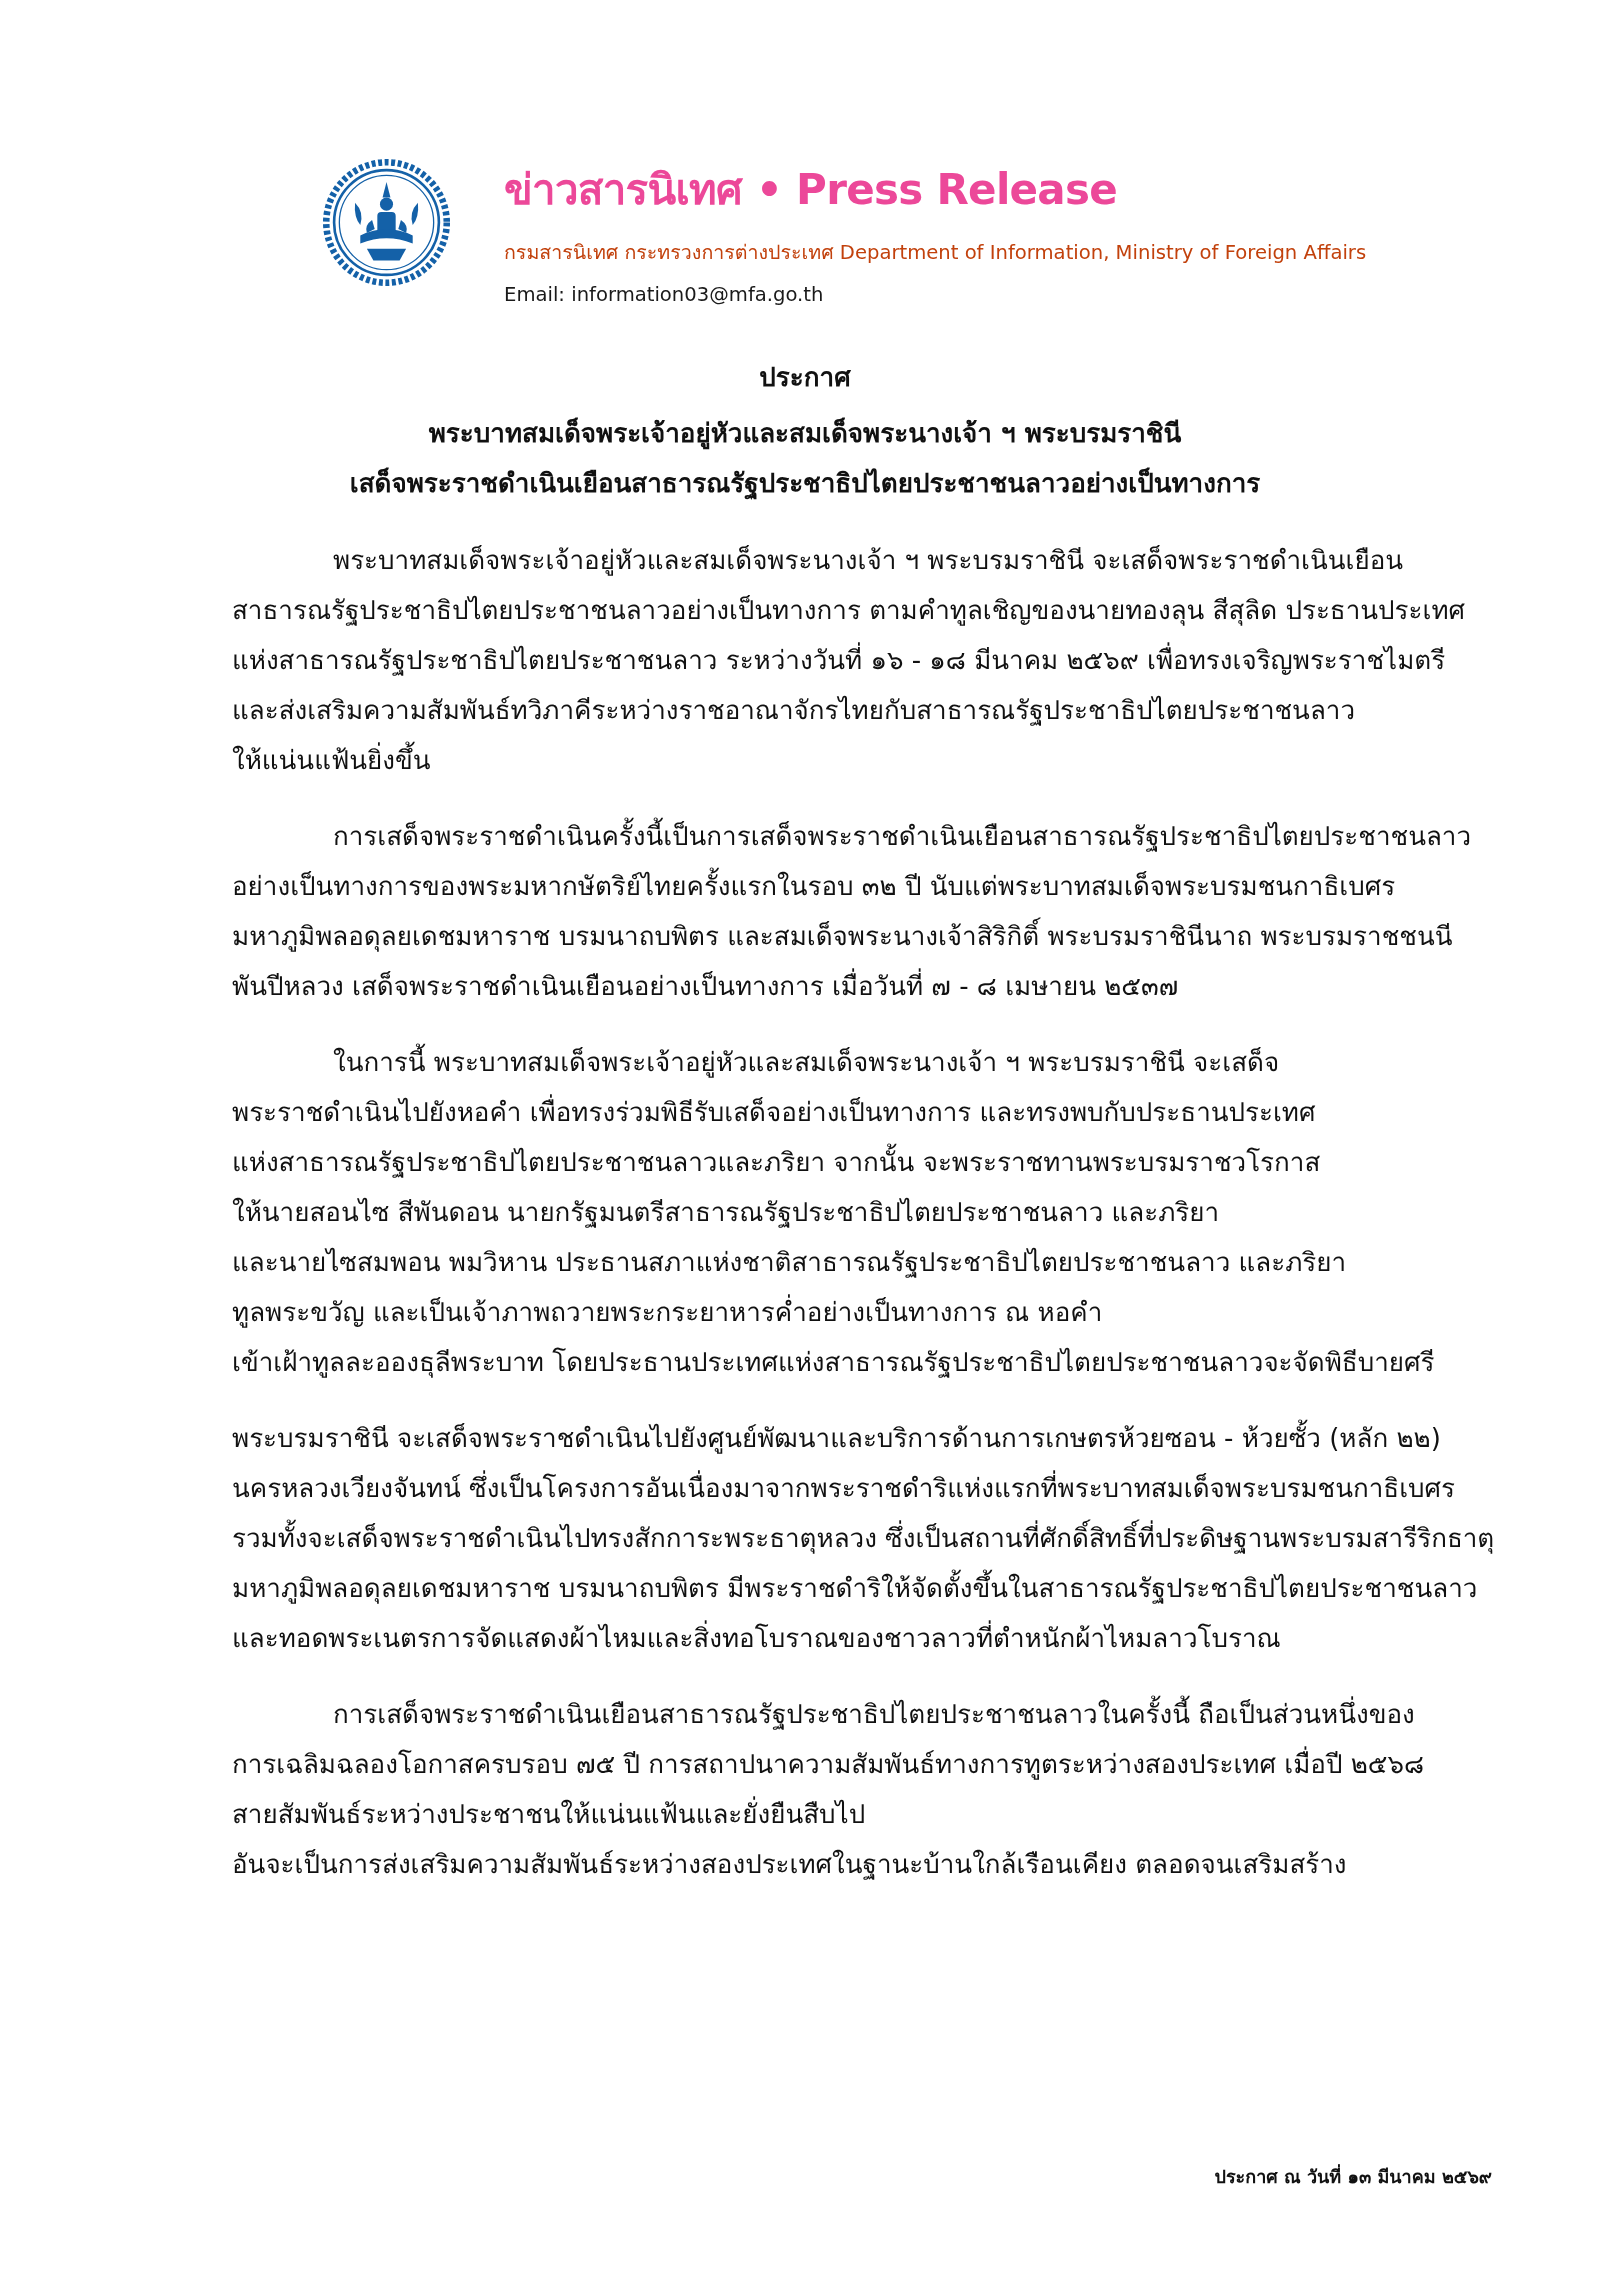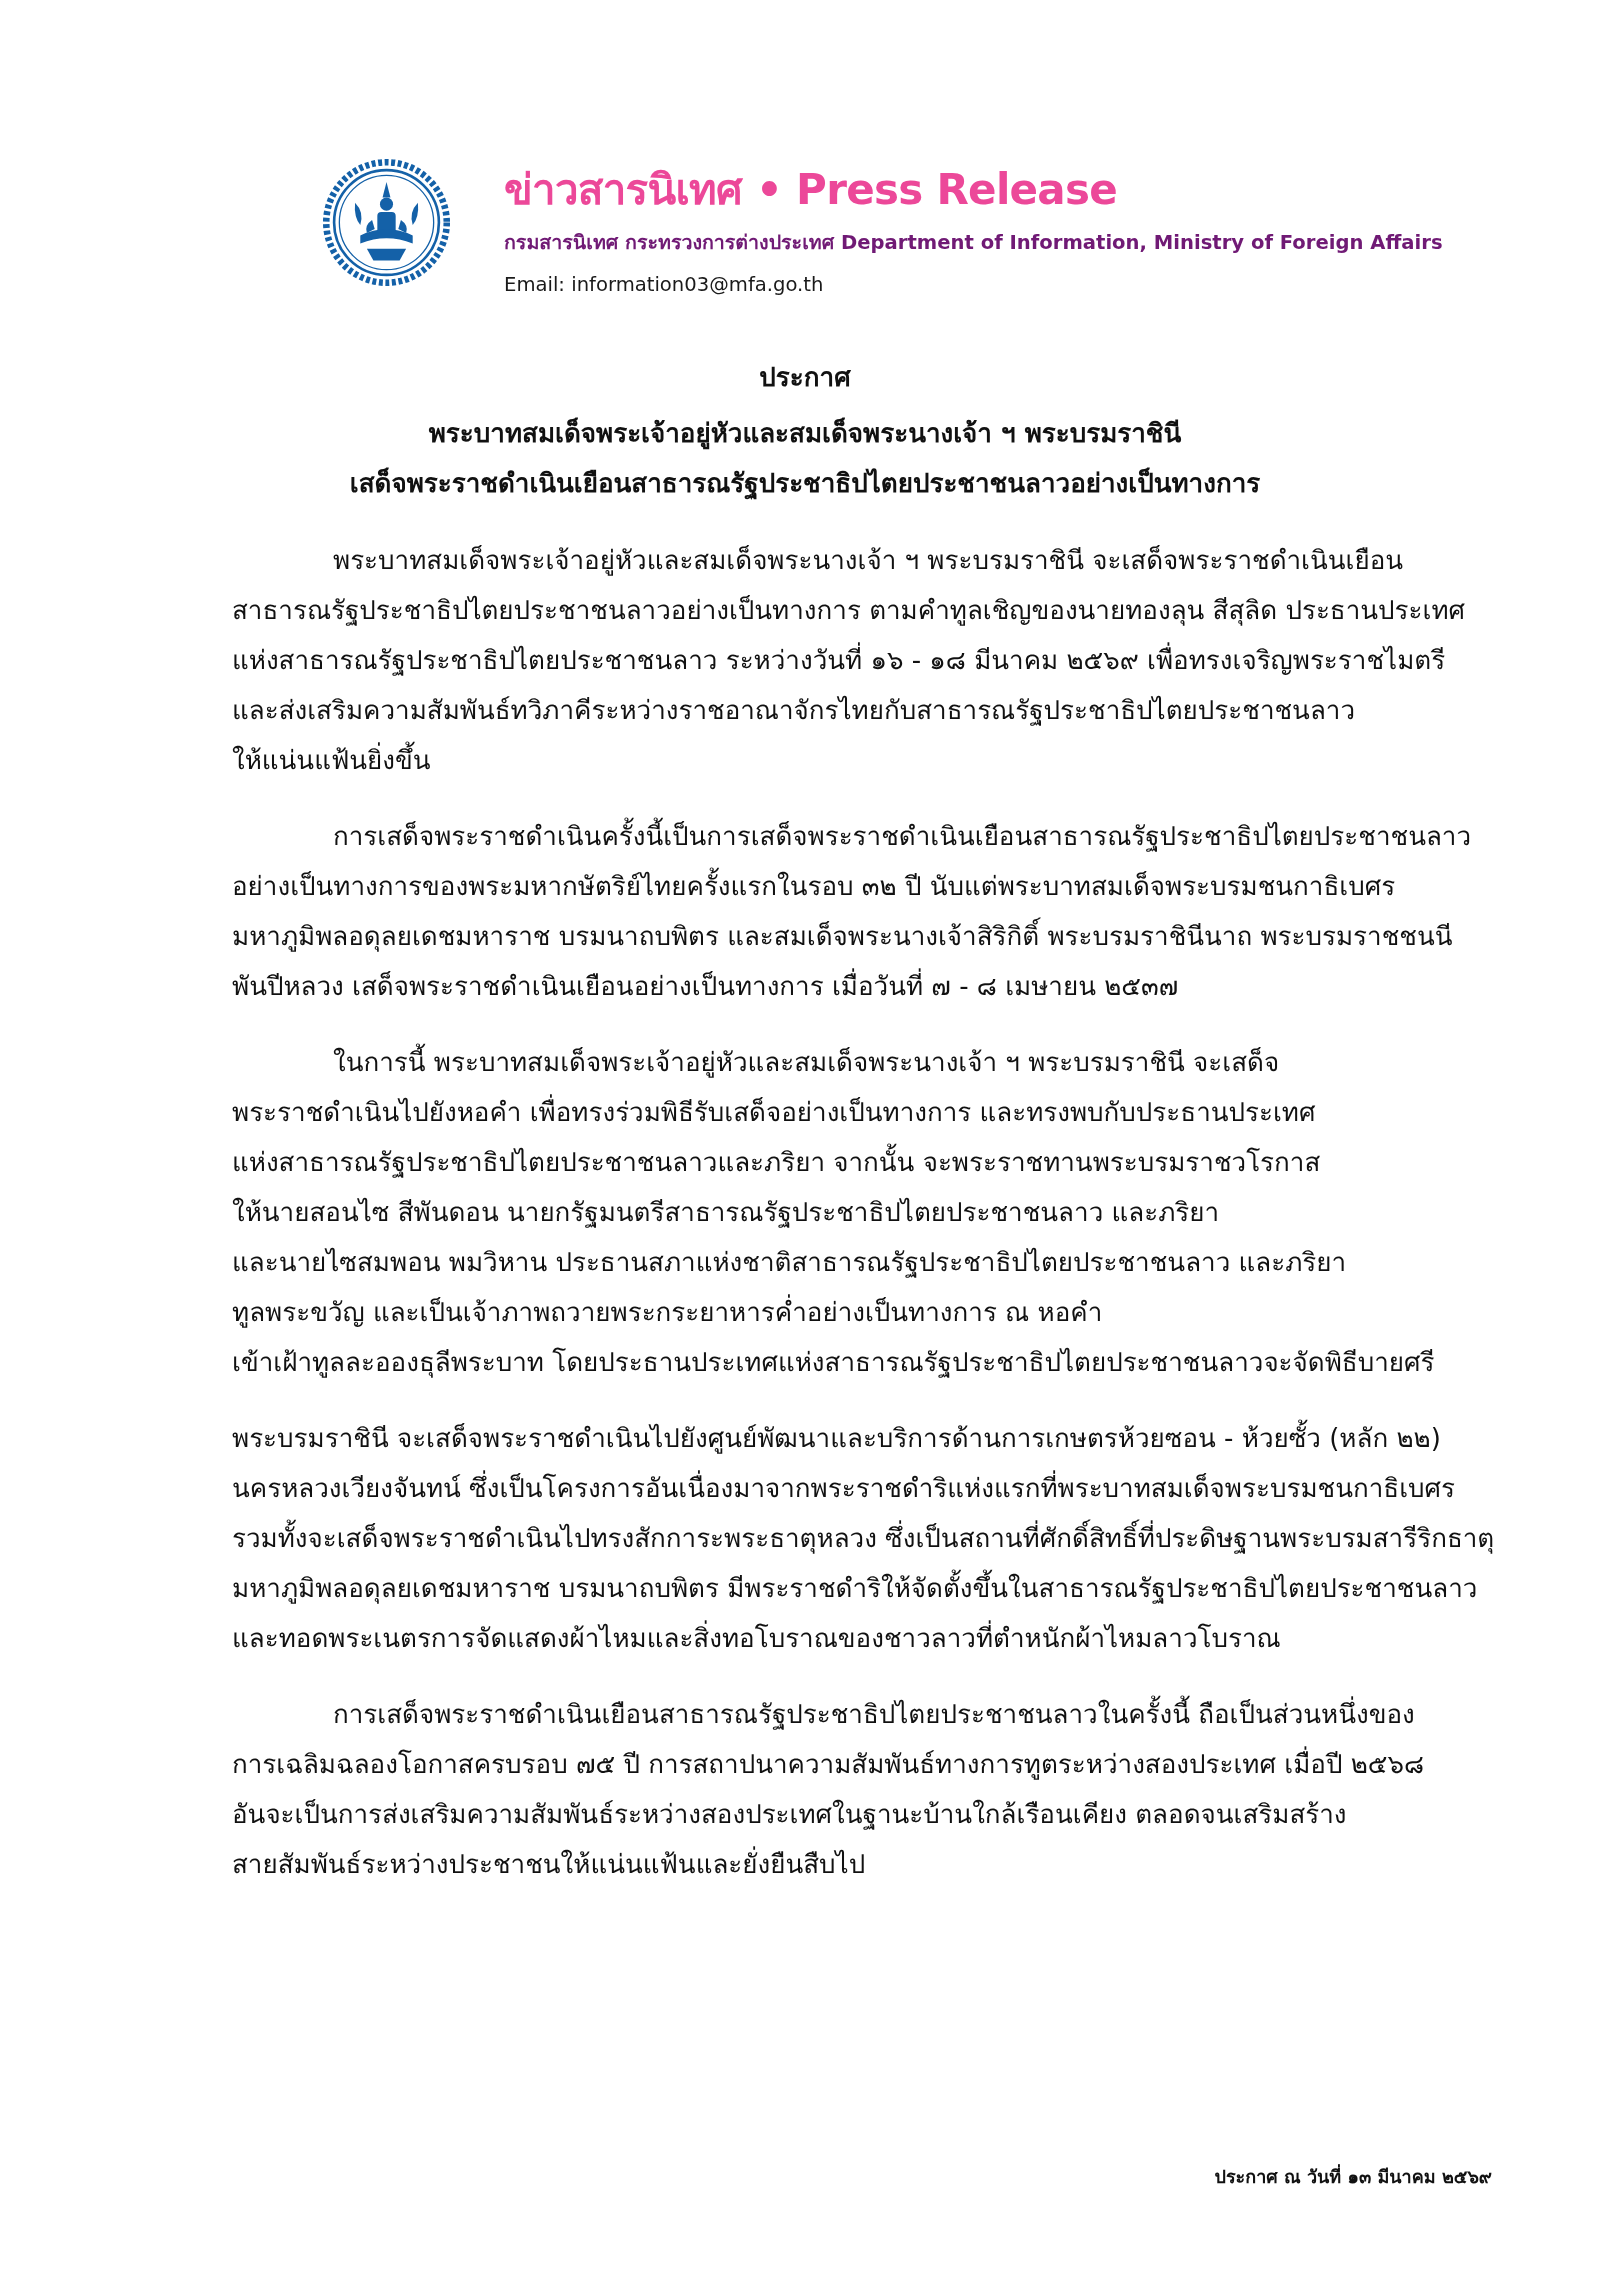--- a/index.html
+++ b/index.html
@@ -32,26 +32,26 @@
     }
     .brand-title {
       color: #ec4899;
       font-weight: bold;
       font-size: 42px;
       line-height: 65px;
       white-space: nowrap;
       letter-spacing: -0.7px;
     }
     .brand-dept {
-      font-weight: bold;
+      font-weight: normal;
       font-size: 19.6px;
       line-height: 26px;
-      margin-top: 8px;
+      margin-top: 18px;
       white-space: nowrap;
-      color: #701a75;
+      color: #c2410c;
     }
     .brand-email {
       font-size: 19.6px;
       line-height: 26px;
       margin-top: 16px;
       white-space: nowrap;
       color: #1a1a1a;
     }
     .doc-heading {
       position: absolute;
@@ -147,19 +147,19 @@
   <p class="para">
     <span class="line">พระบรมราชินี จะเสด็จพระราชดำเนินไปยังศูนย์พัฒนาและบริการด้านการเกษตรห้วยซอน - ห้วยซั้ว (หลัก ๒๒)</span>
     <span class="line">นครหลวงเวียงจันทน์ ซึ่งเป็นโครงการอันเนื่องมาจากพระราชดำริแห่งแรกที่พระบาทสมเด็จพระบรมชนกาธิเบศร</span>
     <span class="line">รวมทั้งจะเสด็จพระราชดำเนินไปทรงสักการะพระธาตุหลวง ซึ่งเป็นสถานที่ศักดิ์สิทธิ์ที่ประดิษฐานพระบรมสารีริกธาตุ</span>
     <span class="line">มหาภูมิพลอดุลยเดชมหาราช บรมนาถบพิตร มีพระราชดำริให้จัดตั้งขึ้นในสาธารณรัฐประชาธิปไตยประชาชนลาว</span>
     <span class="line">และทอดพระเนตรการจัดแสดงผ้าไหมและสิ่งทอโบราณของชาวลาวที่ตำหนักผ้าไหมลาวโบราณ</span>
   </p>
   <p class="para">
     <span class="line indent">การเสด็จพระราชดำเนินเยือนสาธารณรัฐประชาธิปไตยประชาชนลาวในครั้งนี้ ถือเป็นส่วนหนึ่งของ</span>
     <span class="line">การเฉลิมฉลองโอกาสครบรอบ ๗๕ ปี การสถาปนาความสัมพันธ์ทางการทูตระหว่างสองประเทศ เมื่อปี ๒๕๖๘</span>
+    <span class="line">สายสัมพันธ์ระหว่างประชาชนให้แน่นแฟ้นและยั่งยืนสืบไป</span>
     <span class="line">อันจะเป็นการส่งเสริมความสัมพันธ์ระหว่างสองประเทศในฐานะบ้านใกล้เรือนเคียง ตลอดจนเสริมสร้าง</span>
-    <span class="line">สายสัมพันธ์ระหว่างประชาชนให้แน่นแฟ้นและยั่งยืนสืบไป</span>
   </p>
 </div>
 
 <div class="sign-date">ประกาศ ณ วันที่ ๑๓ มีนาคม ๒๕๖๙</div>
 
 
 </body></html>

